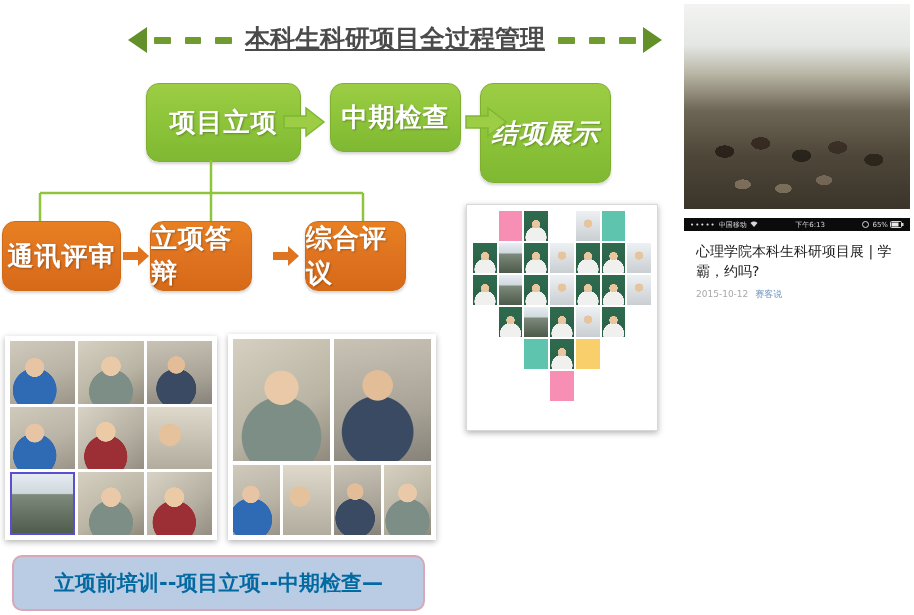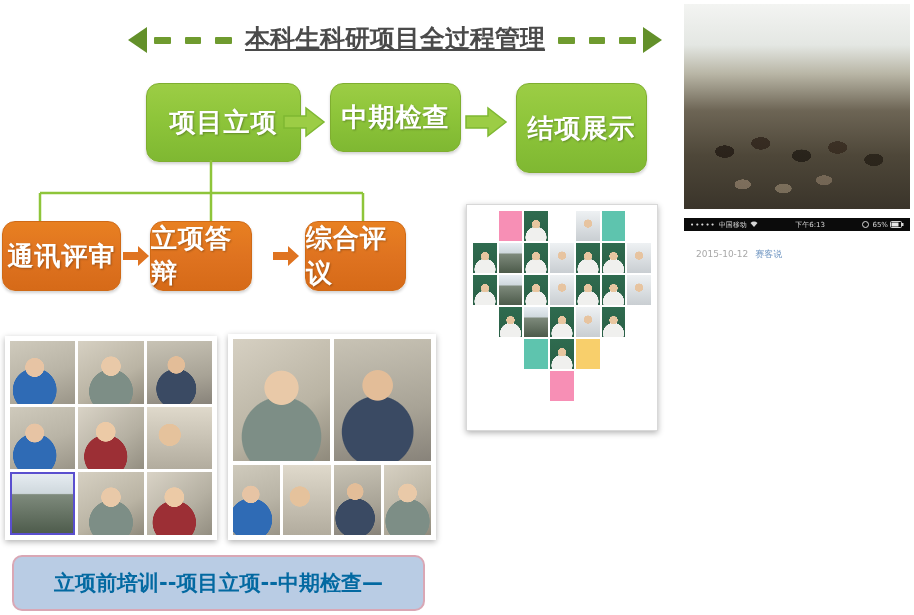--- a/index.html
+++ b/index.html
@@ -21,21 +21,21 @@
   .fbox{border-radius:13px;display:flex;align-items:center;justify-content:center;
         color:#ffffff;font-weight:bold;font-size:26px;letter-spacing:1px;
         text-shadow:1px 1px 2px rgba(0,0,0,.28);box-sizing:border-box;}
   .green{background:linear-gradient(180deg,#9ccd45 0%,#8ec53a 45%,#7fb832 100%);
          border:1px solid #7fae30;box-shadow:0 2px 3px rgba(0,0,0,.18);}
   .orange{background:linear-gradient(180deg,#e88021 0%,#df7320 50%,#d66a18 100%);
           border:1px solid #cf6a17;box-shadow:0 2px 3px rgba(0,0,0,.18);}
 
   #gbox1{left:146px;top:83px;width:155px;height:79px;}
   #gbox2{left:330px;top:83px;width:131px;height:69px;}
-  #gbox3{left:516px;top:83px;width:131px;height:90px;}
+  #gbox3{left:480px;top:83px;width:131px;height:100px;font-style:italic;}
 
   #obox1{left:2px;top:221px;width:119px;height:70px;}
   #obox2{left:150px;top:221px;width:102px;height:70px;}
   #obox3{left:305px;top:221px;width:101px;height:70px;}
 
   
   .arrow-g{width:44px;height:34px;}
   #arr-g1{left:282px;top:105px;}
   #arr-g2{left:464px;top:105px;}
   .arrow-o{width:28px;height:26px;}
@@ -261,20 +261,21 @@
       <circle cx="3.5" cy="3.5" r="3" fill="none" stroke="#d8d8d8" stroke-width="1"></circle>
     </svg>
     <span>65%</span>
     <svg width="14" height="7" viewBox="0 0 14 7" style="margin-left:2px;">
       <rect x="0.5" y="0.5" width="11" height="6" rx="1" fill="none" stroke="#d8d8d8"></rect>
       <rect x="1.5" y="1.5" width="7" height="4" fill="#e8e8e8"></rect>
       <rect x="12" y="2" width="1.5" height="3" fill="#d8d8d8"></rect>
     </svg>
   </div>
   <div id="phone-body">
+    <div id="phone-title">心理学院本科生科研项目展 | 学霸，约吗?</div>
     <div id="phone-meta">
       <span>2015-10-12</span>
       <span class="src">赛客说</span>
     </div>
   </div>
 </div>
 
 <div class="abs" id="caption-box">
   <div id="caption-text">
     <span>立项前培训--项目立项--中期检查—</span><br>

